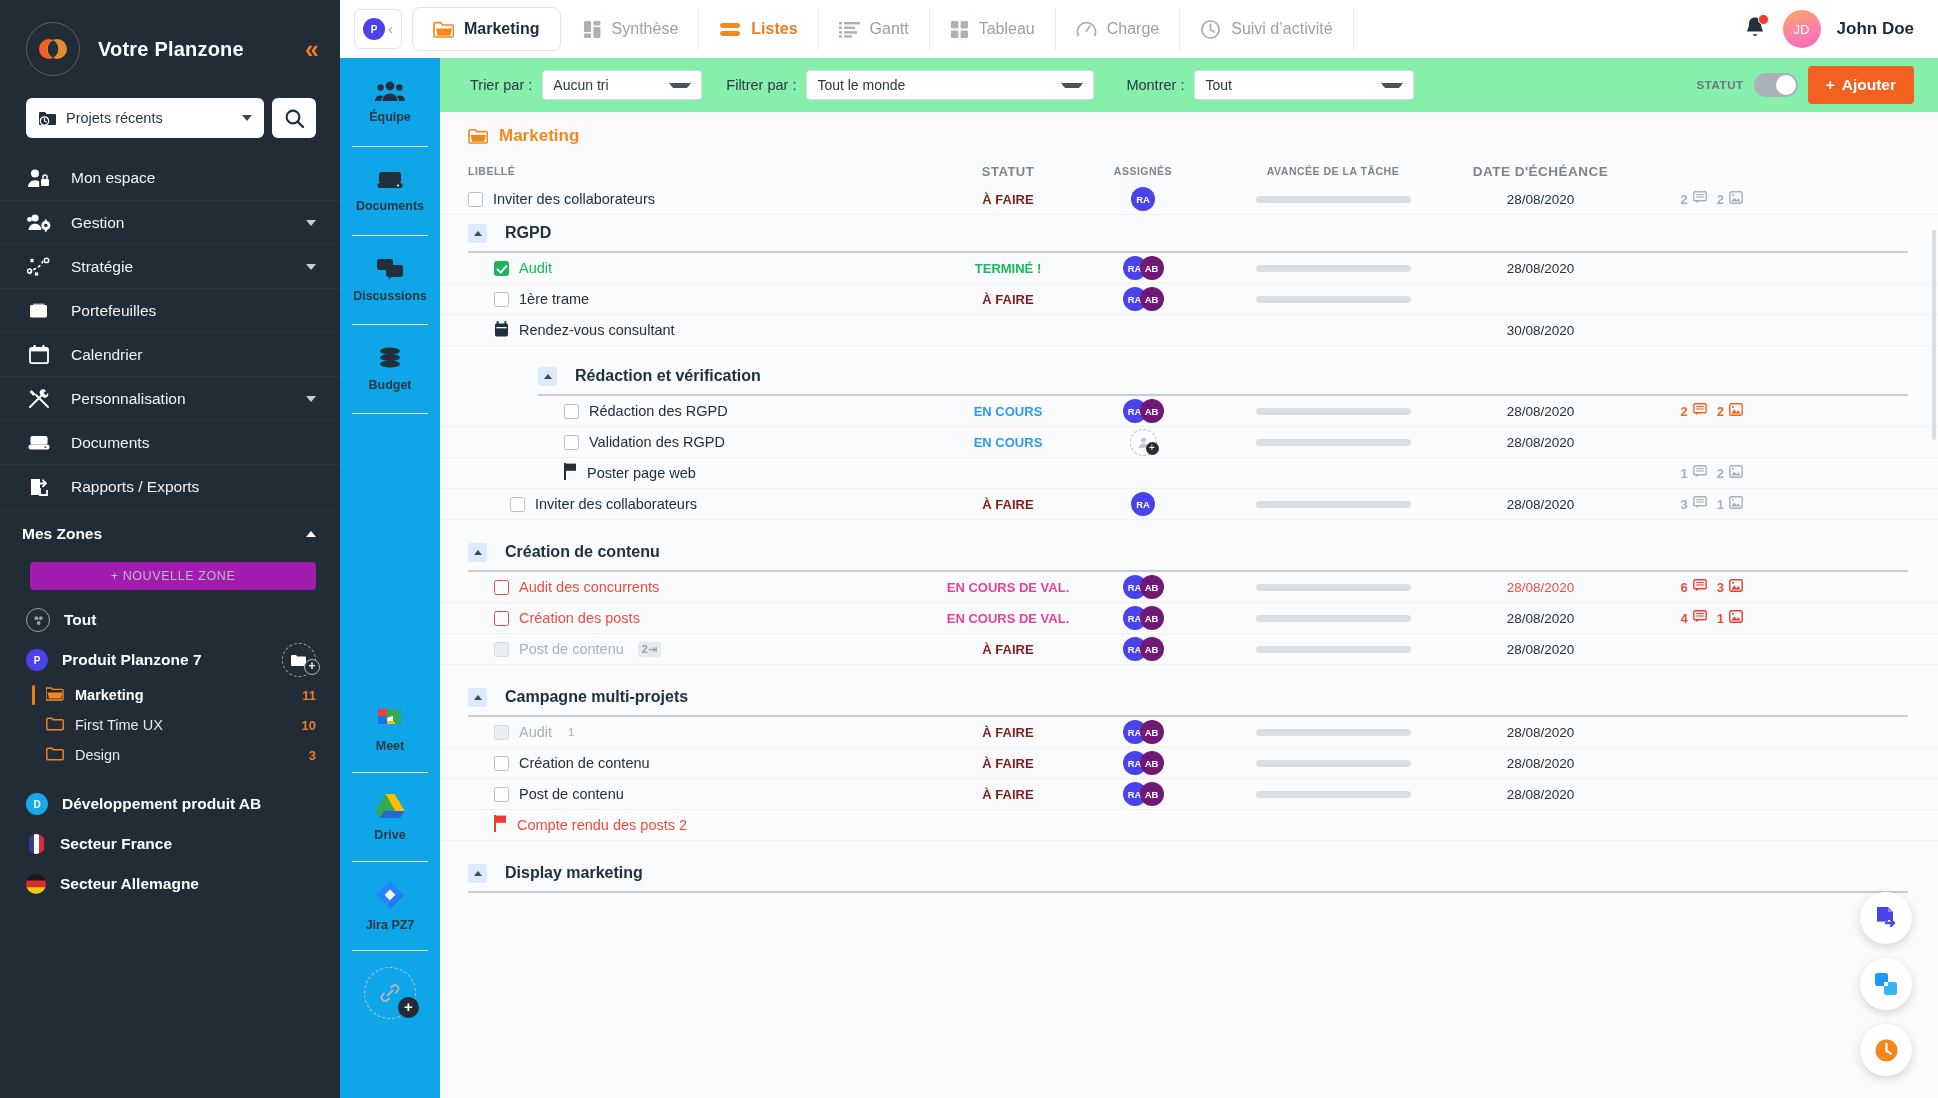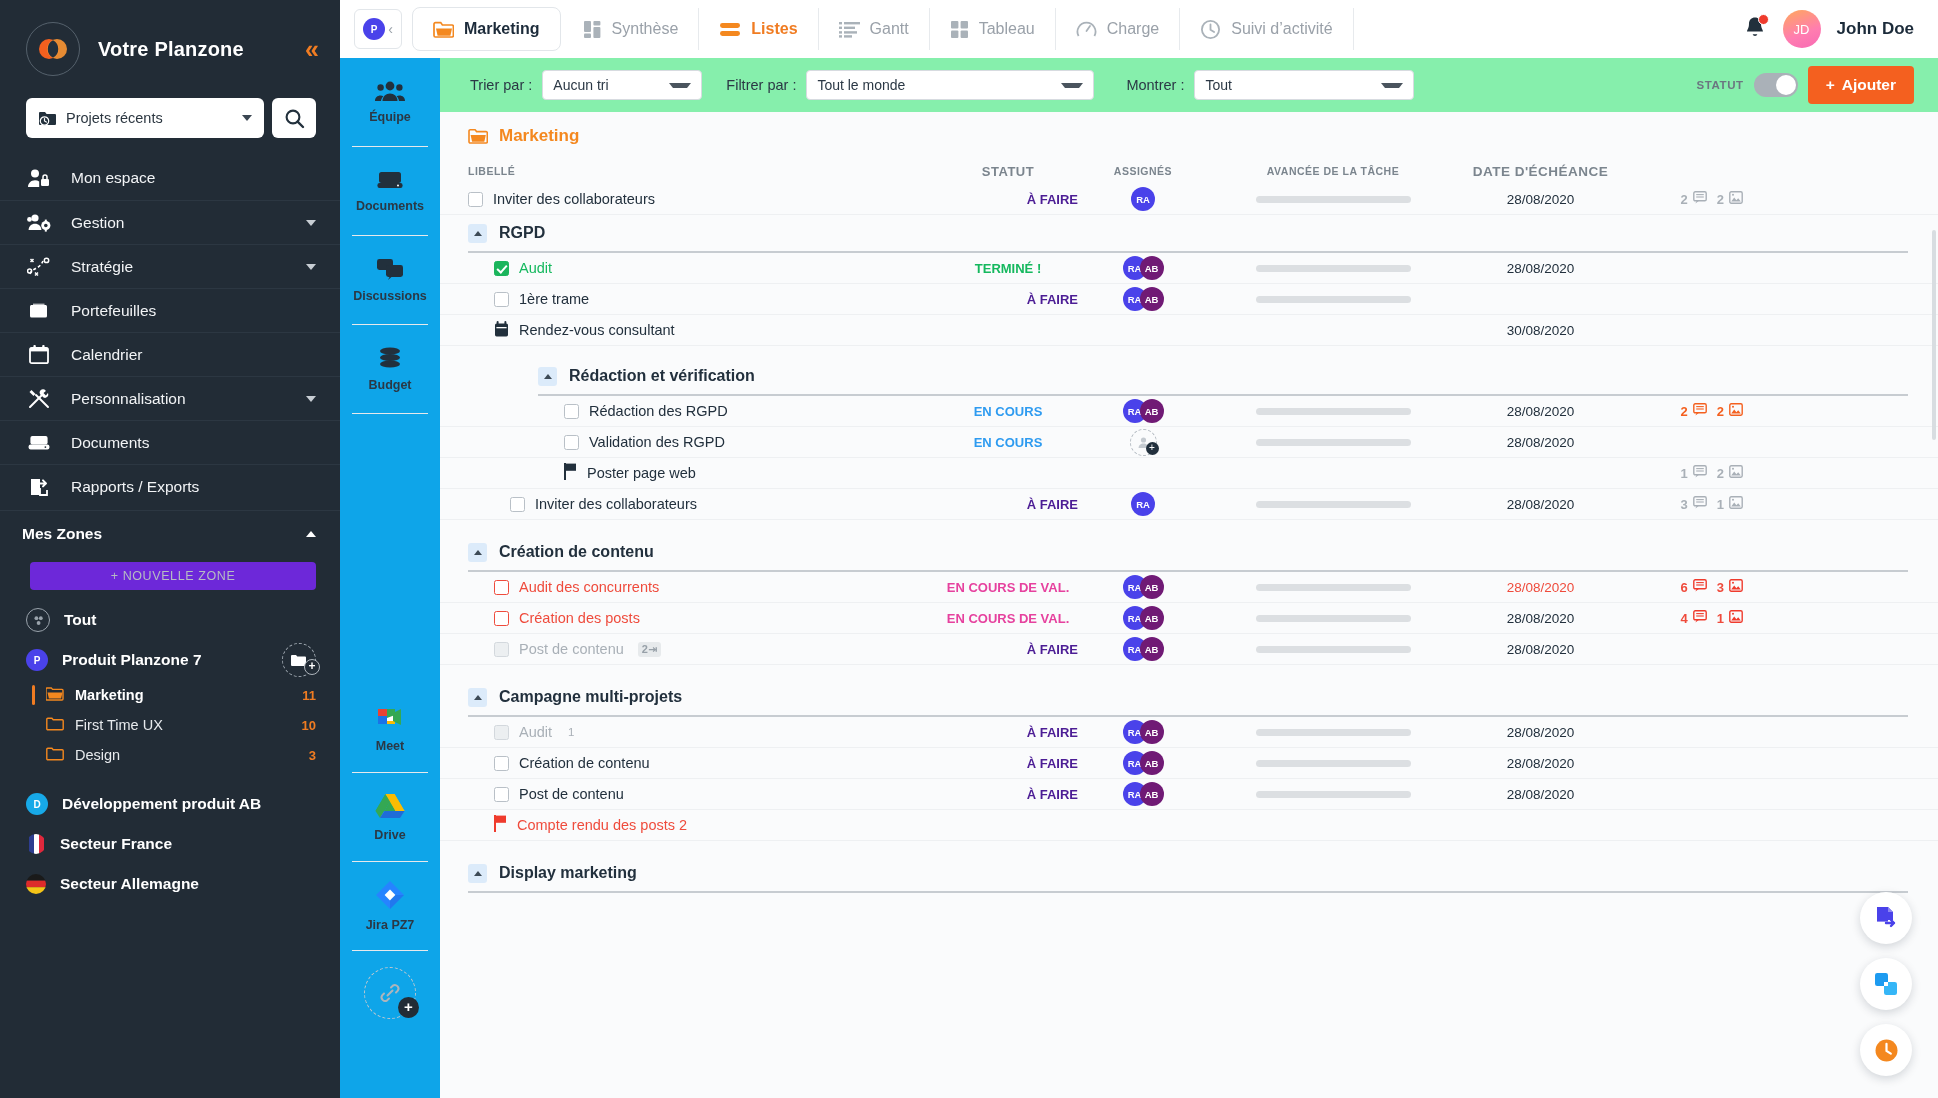--- a/index.html
+++ b/index.html
@@ -72,21 +72,21 @@
     border-top: 1px solid #2c3742;
     font-size: 15.5px; font-weight: bold; color: #fff; margin-top: 2px;
   }
   .sb-sec-head .chev-up {
     margin-left: auto; width: 0; height: 0;
     border-left: 5px solid transparent; border-right: 5px solid transparent;
     border-bottom: 6px solid #fff;
   }
   .sb-newzone {
     margin: 6px 24px 10px 30px; height: 28px; border-radius: 4px;
-    background: #6d28d9; color: #b6bcc3; font-size: 12.5px;
+    background: #a21caf; color: #b6bcc3; font-size: 12.5px;
     display: flex; align-items: center; justify-content: center; letter-spacing: .6px;
   }
   .sb-zone {
     display: flex; align-items: center; gap: 14px;
     padding: 0 24px 0 26px; height: 40px;
     font-size: 15.5px; font-weight: bold; color: #fff; cursor: pointer;
   }
   .zone-badge {
     width: 22px; height: 22px; border-radius: 50%; flex: none;
     display: flex; align-items: center; justify-content: center;
@@ -250,21 +250,21 @@
     background: #fff; flex: none; cursor: pointer;
   }
   .chk.done { background: #1bb55c; border-color: #1bb55c; position: relative; }
   .chk.done::after {
     content: ""; position: absolute; left: 4px; top: 1px; width: 4px; height: 8px;
     border: solid #fff; border-width: 0 2px 2px 0; transform: rotate(42deg);
   }
   .chk.red { border-color: #ef4b3c; }
   .chk.grey { border-color: #d3d8dd; background: #eceff1; }
   .grp {
-    display: flex; align-items: center; gap: 12px;
+    display: flex; align-items: center; gap: 18px;
     font-size: 16px; font-weight: bold; color: #22303d;
     height: 36px; padding-left: 28px;
   }
   .grp-caret {
     width: 19px; height: 19px; border-radius: 3px; background: #dcebfa;
     display: flex; align-items: center; justify-content: center; flex: none; cursor: pointer;
   }
   .grp-caret i {
     display: block; width: 0; height: 0;
     border-left: 4px solid transparent; border-right: 4px solid transparent;
@@ -282,21 +282,21 @@
   .av-ab { background: #701a75; margin-left: -7px; }
   .av-add {
     width: 27px; height: 27px; border-radius: 50%; border: 1.4px dashed #b4bbc2;
     display: flex; align-items: center; justify-content: center; position: relative;
   }
   .av-add .pd {
     position: absolute; right: -3px; bottom: 0; width: 13px; height: 13px;
     border-radius: 50%; background: #22303d; color: #fff;
     font-size: 10px; line-height: 12px; text-align: center;
   }
-  .s-todo   { color: #4c1d95; text-align: right; }
+  .s-todo   { color: #7f1d1d; }
   .s-done   { color: #15b85e; }
   .s-prog   { color: #2e9bf0; }
   .s-val    { color: #e6419e; }
   .t-red    { color: #ef4b3c; }
   .t-grey   { color: #a9b0b7; }
   .t-orange { color: #f4601f; }
   .mini-badge {
     background: #e7eaec; color: #97a0a8; font-size: 11px; font-weight: bold;
     border-radius: 3px; padding: 1px 4px; margin-left: 4px;
   }

